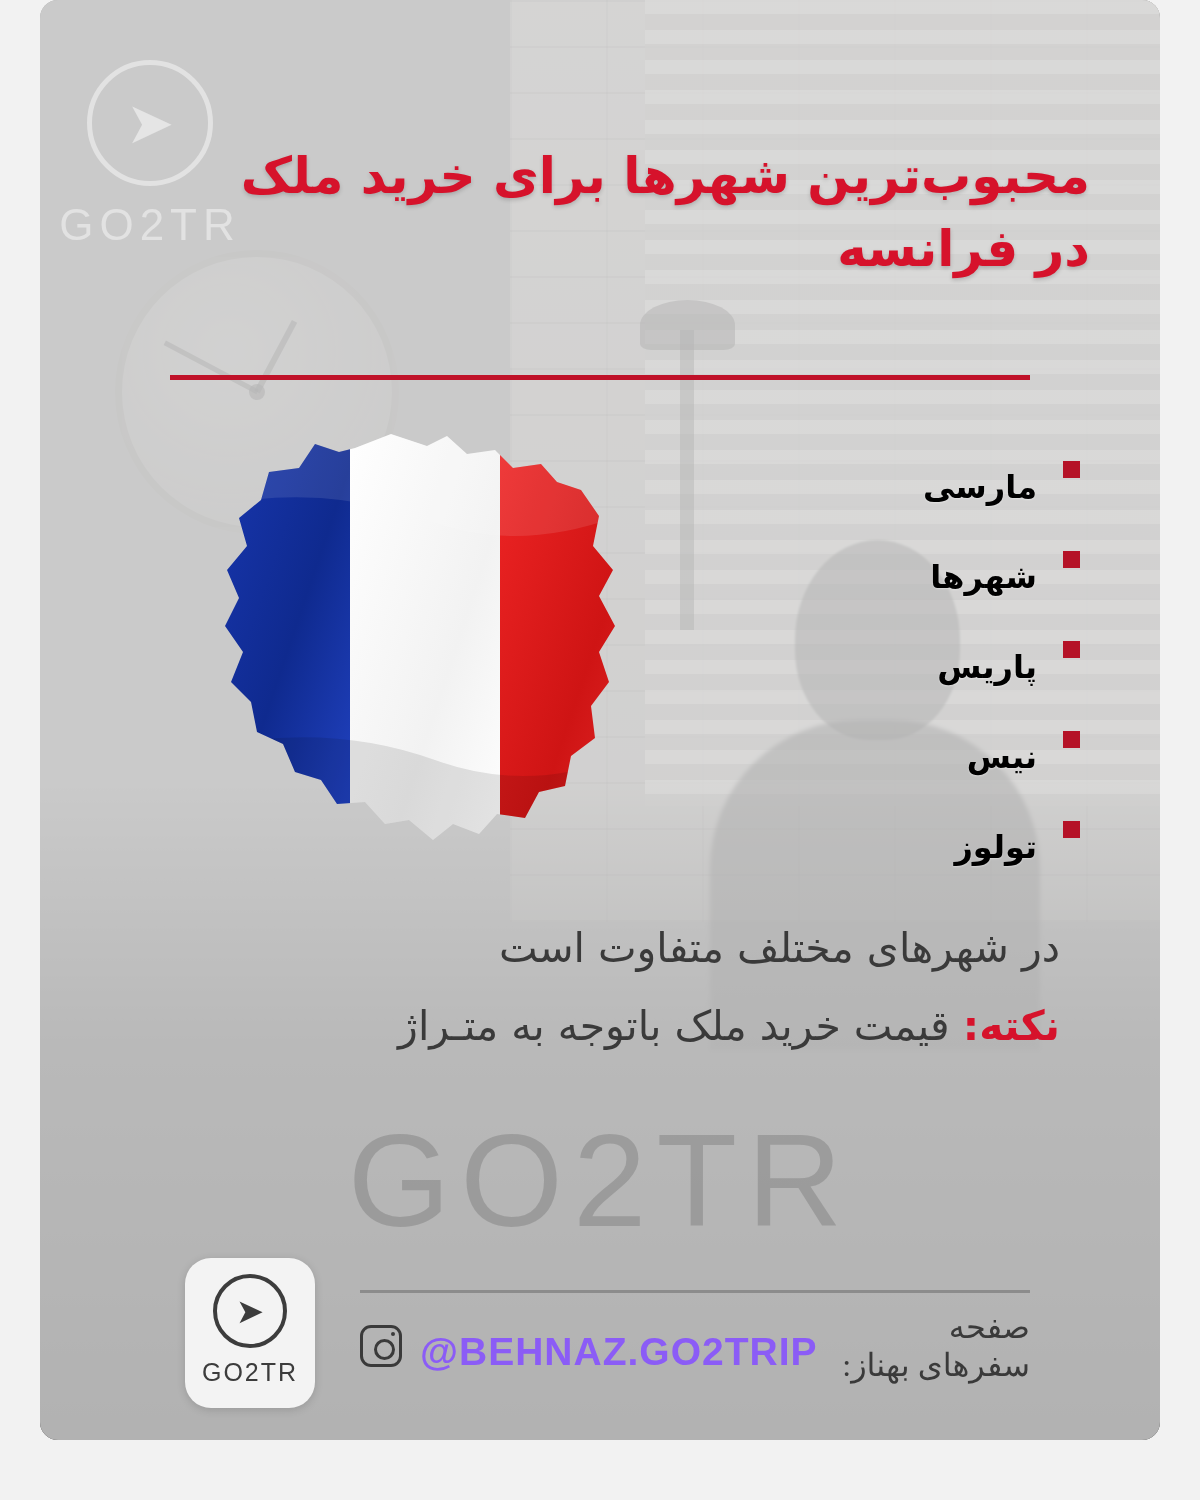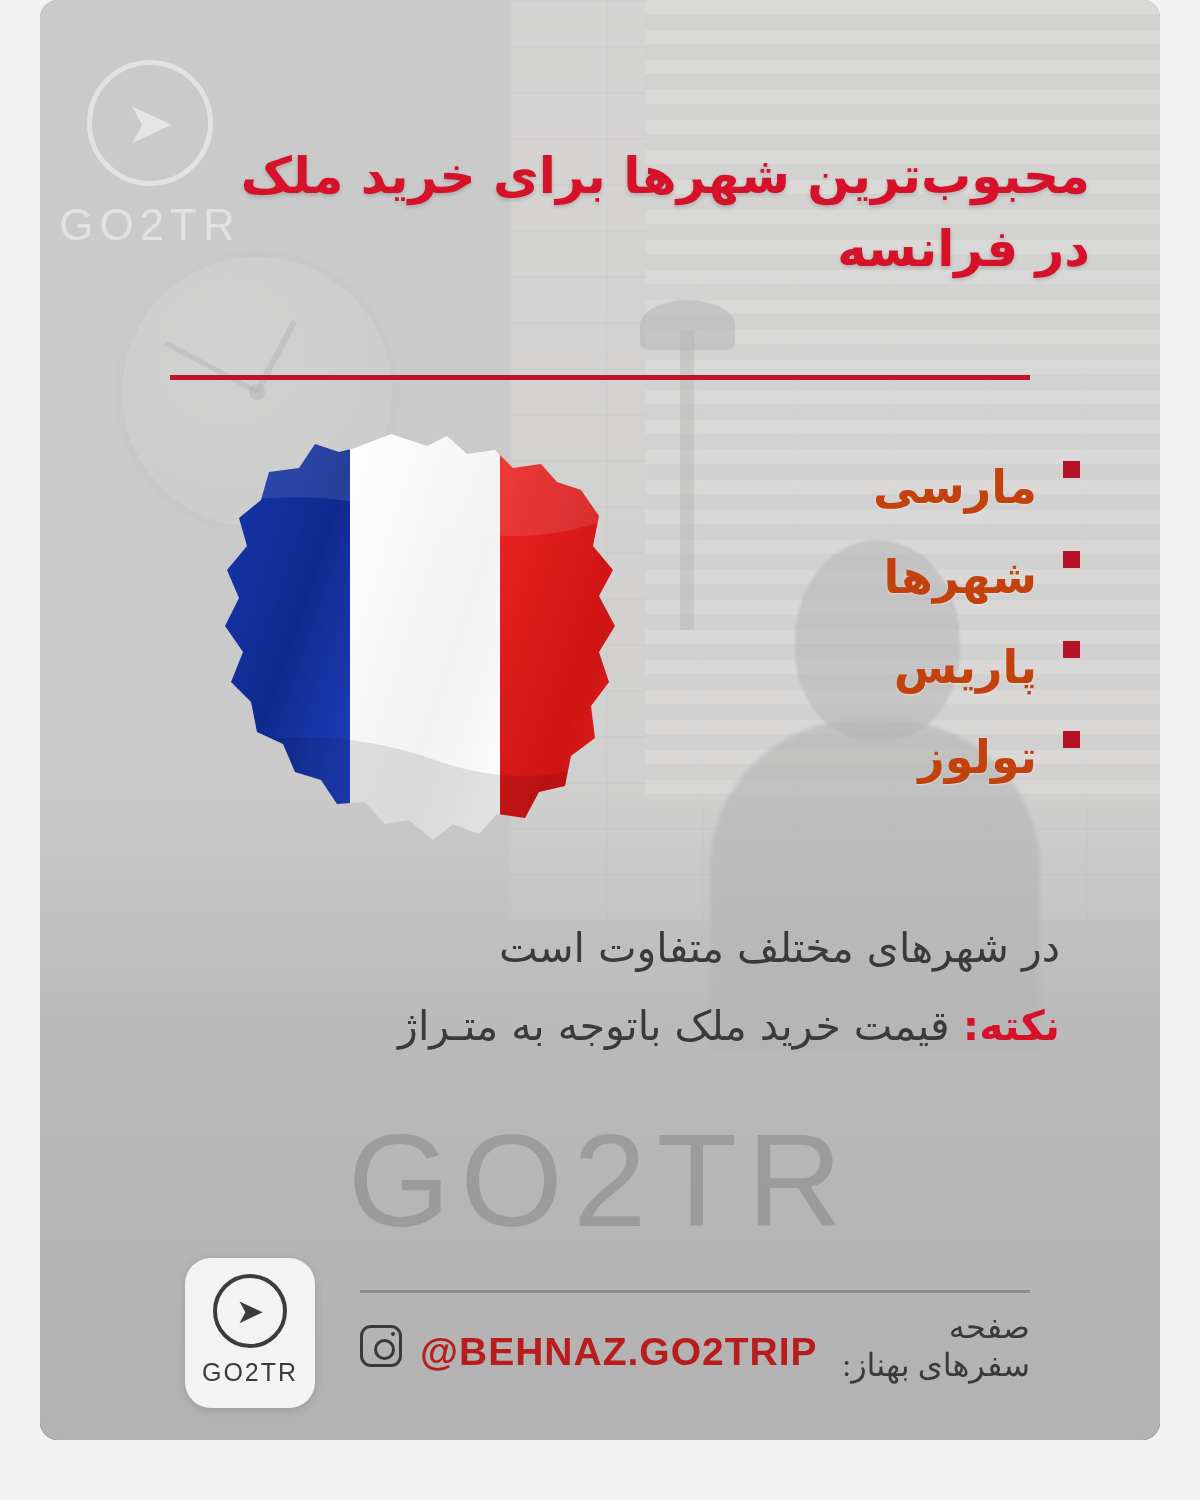--- a/index.html
+++ b/index.html
@@ -197,22 +197,22 @@
   .bullet {
     width: 17px; height: 17px;
     background: #b51227;
     flex: 0 0 auto;
     order: 0;
     transform: translateY(4px);
   }
   .city-name {
     font-family: "DejaVu Sans", sans-serif;
     font-weight: 700;
-    font-size: 46px;
-    color: #c2410c;
+    font-size: 32px;
+    color: #000000;
     order: 1;
     text-shadow: 0 1px 2px rgba(255,255,255,0.4);
     margin-top: 44px;
   }
 
   
   .note {
     position: absolute;
     right: 140px;
     left: 140px;
@@ -298,21 +298,21 @@
   }
   .handle-fa {
     font-family: Liberation Serif, serif;
     font-size: 32px;
     color: #3a3a3a;
   }
   .handle-en {
     font-family: "Liberation Sans", sans-serif;
     font-size: 39px;
     font-weight: 700;
-    color: #b91c1c;
+    color: #8b5cf6;
     letter-spacing: 1px;
     direction: ltr;
     margin-top: 12px;
   }
   .ig-icon {
     width: 36px; height: 36px;
     border: 3px solid #3a3a3a;
     border-radius: 11px;
     position: relative;
     flex: 0 0 auto;
@@ -400,20 +400,24 @@
     <li>
       <span class="bullet"></span>
       <span class="city-name">شهرها</span>
     </li>
     <li>
       <span class="bullet"></span>
       <span class="city-name">پاریس</span>
     </li>
     <li>
       <span class="bullet"></span>
+      <span class="city-name">نیس</span>
+    </li>
+    <li>
+      <span class="bullet"></span>
       <span class="city-name">تولوز</span>
     </li>
   </ul>
 
   <div class="note">
     <div>در شهرهای مختلف متفاوت است</div>
     <div>
       <span class="label">نکته:</span>
       <span>قیمت خرید ملک باتوجه به متـراژ</span>
     </div>

